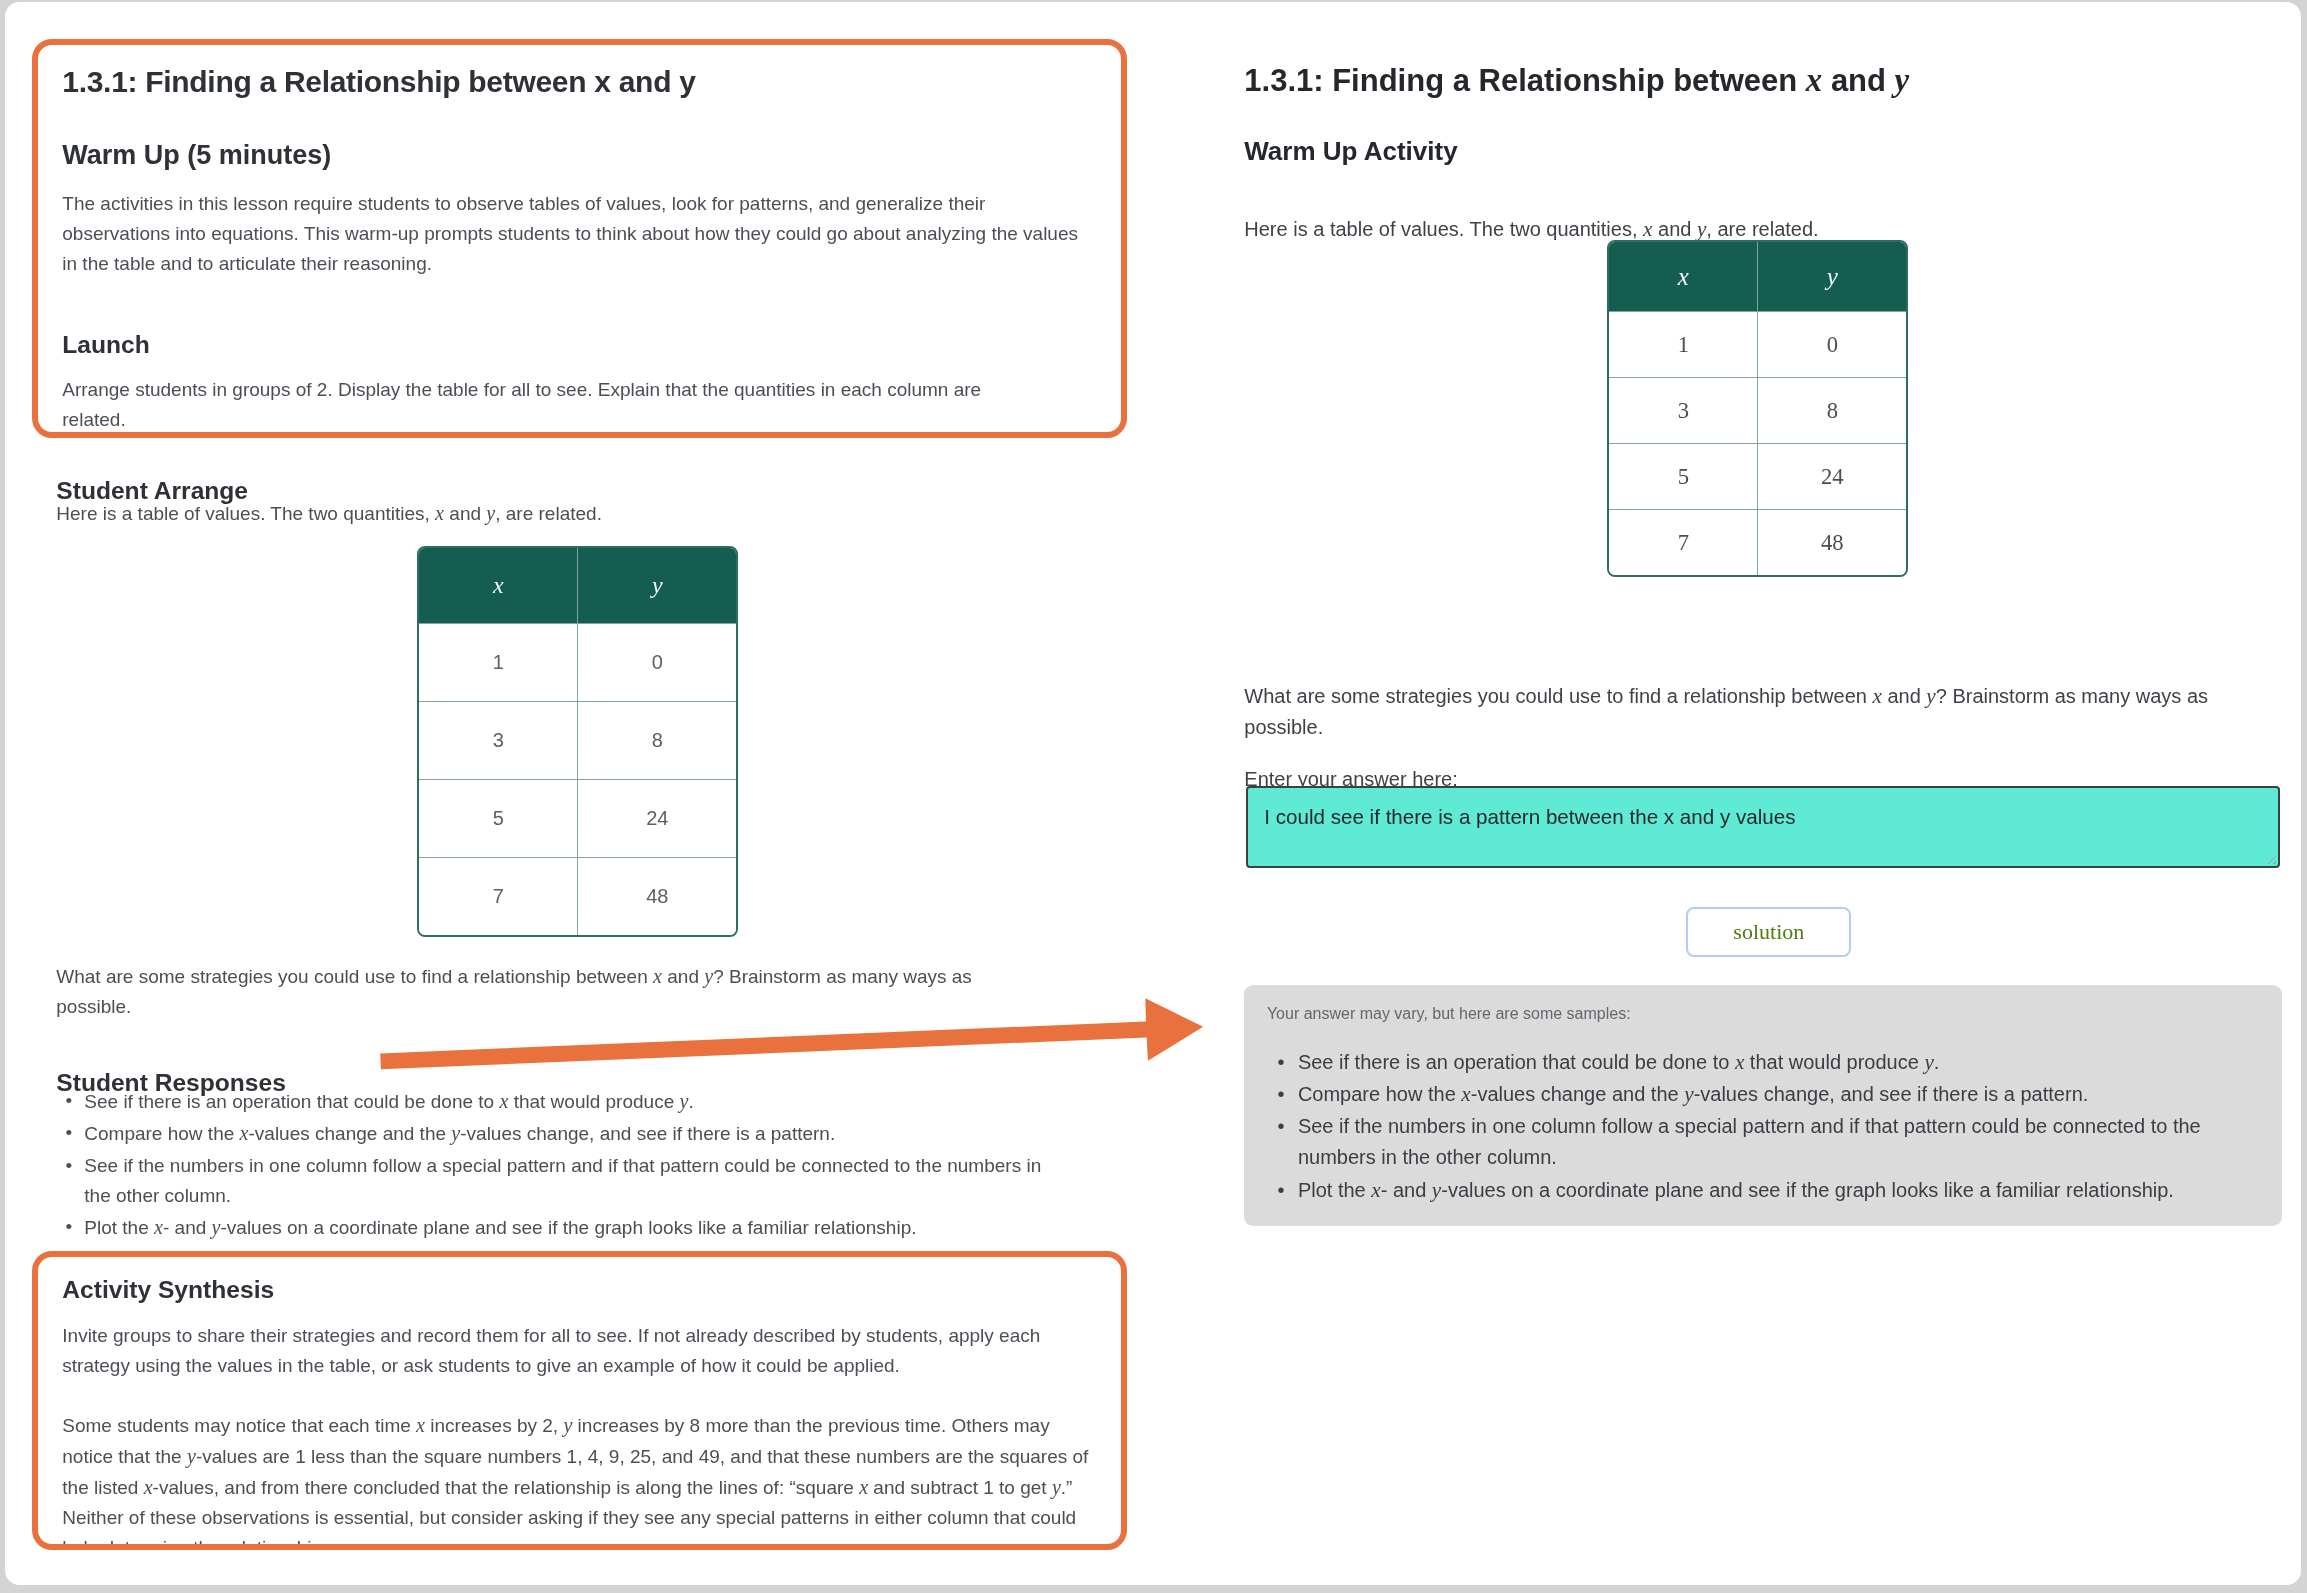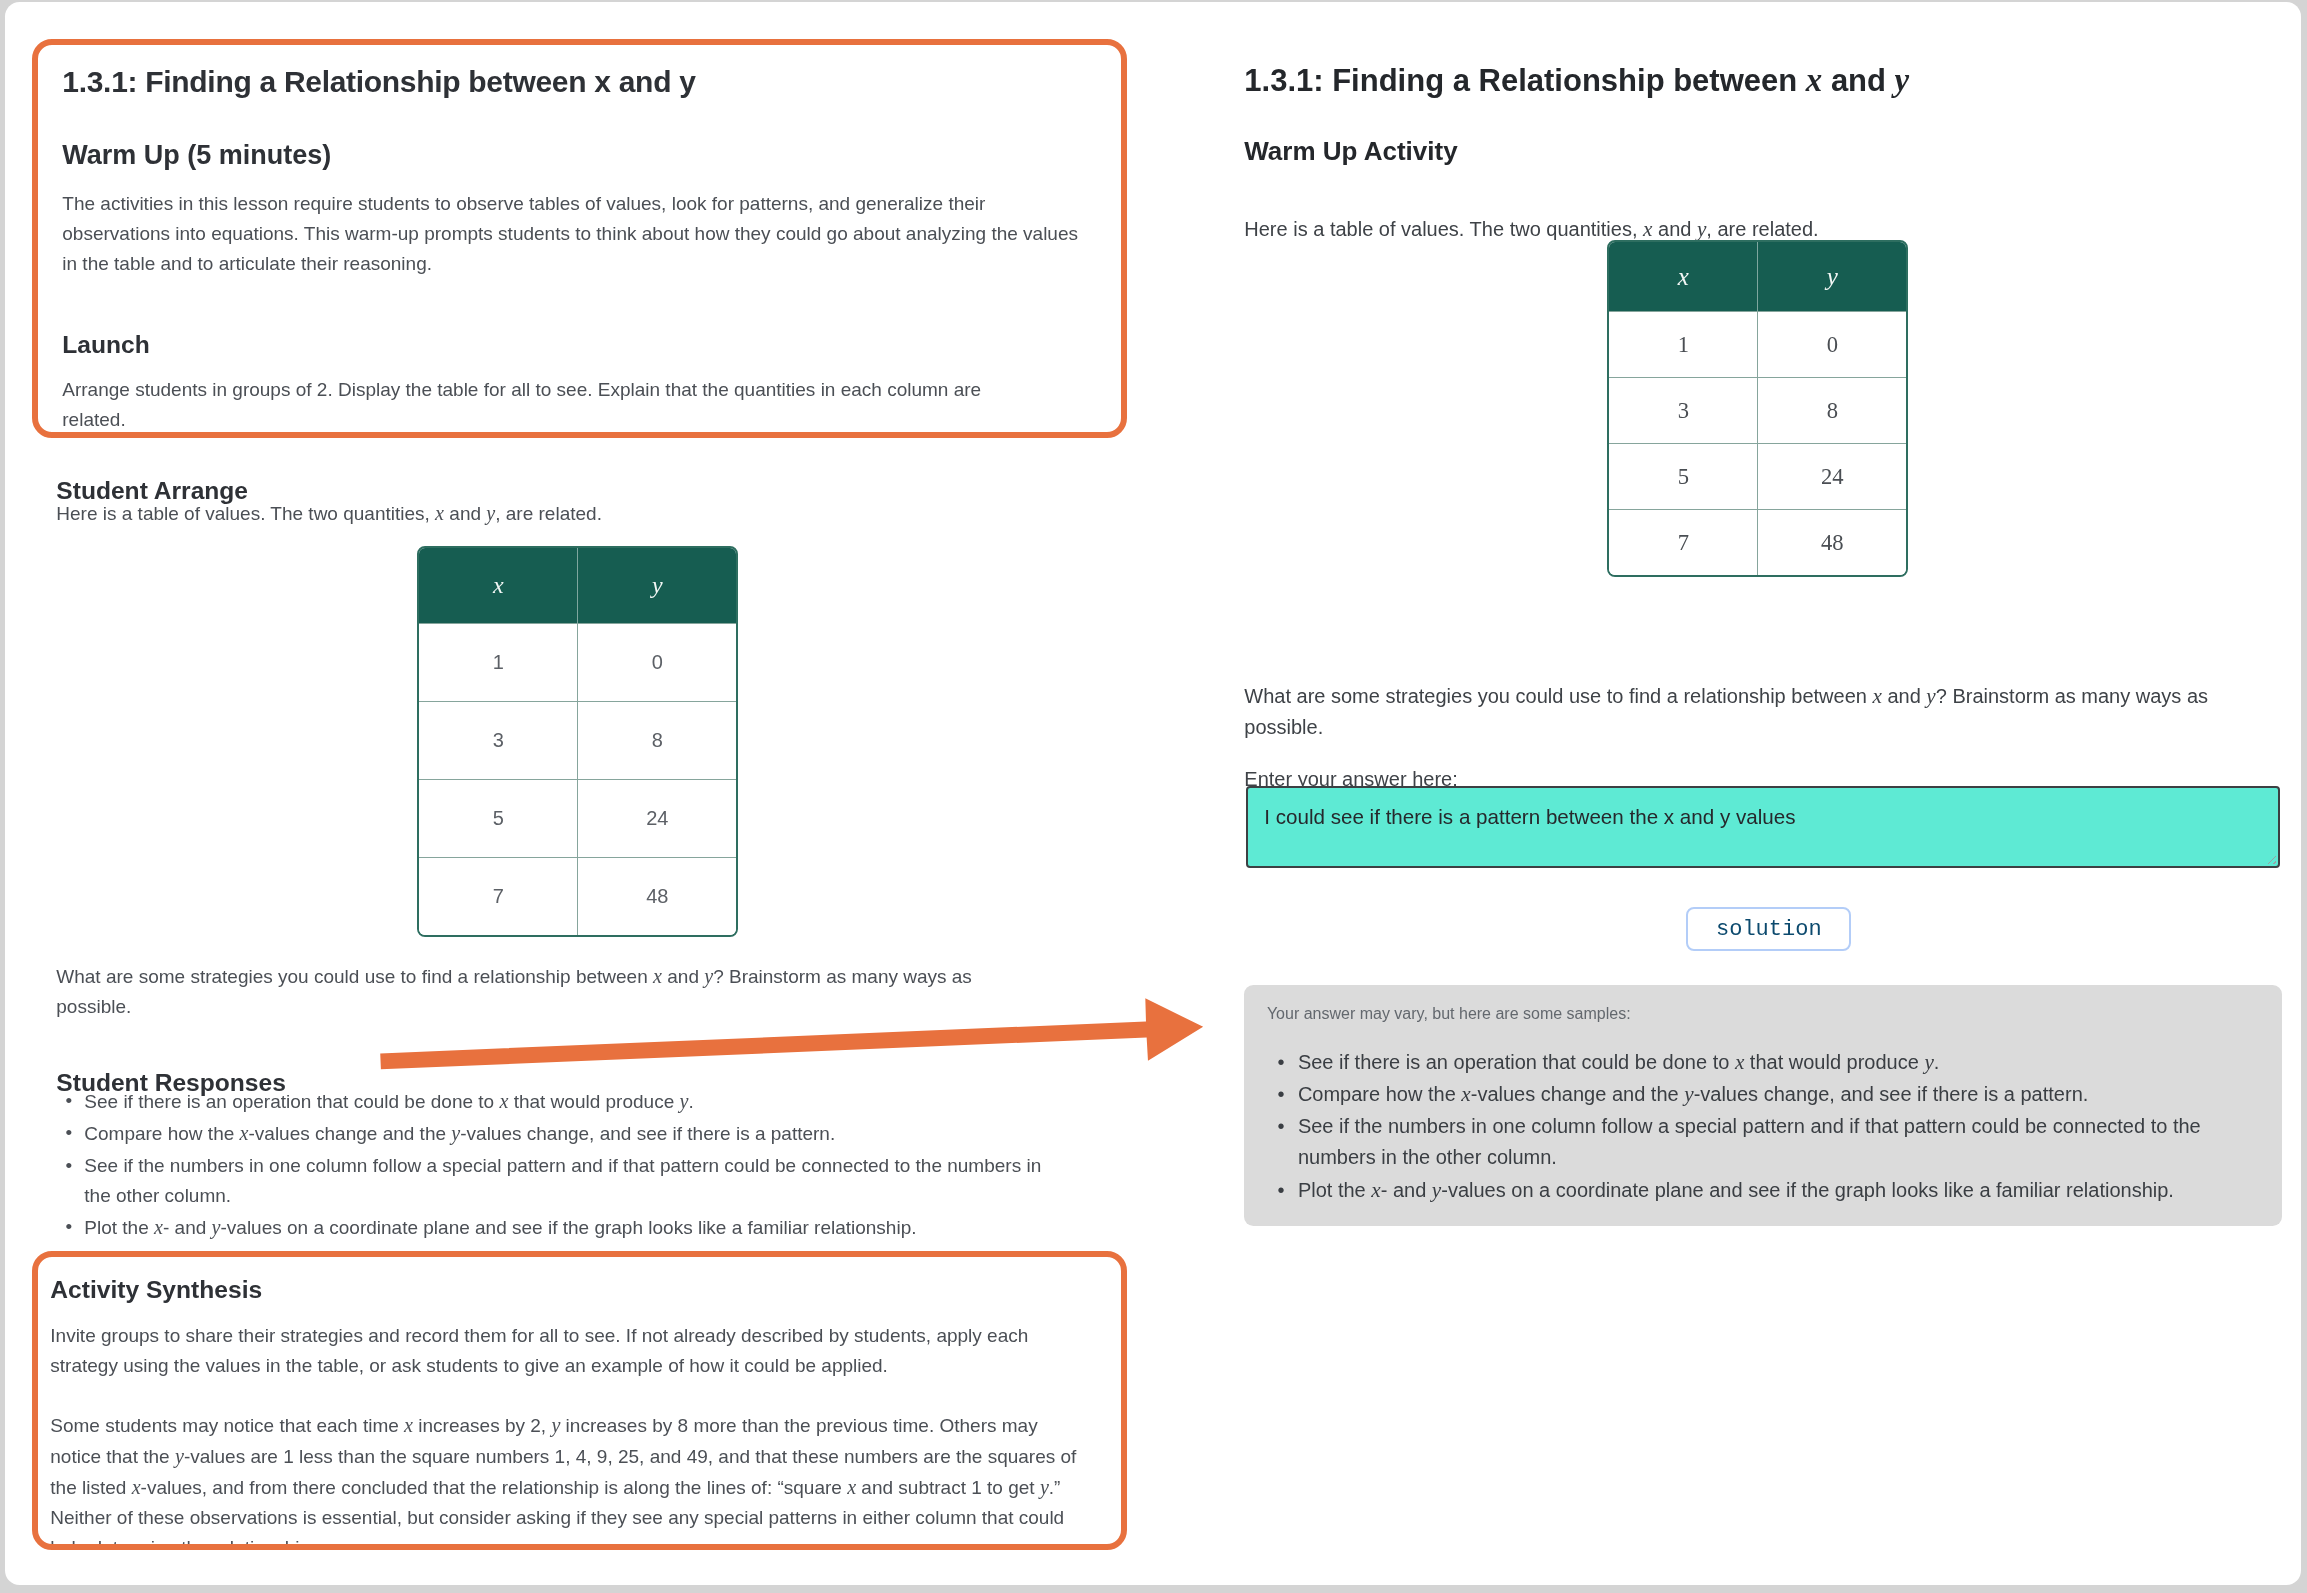--- a/index.html
+++ b/index.html
@@ -5,21 +5,21 @@
   html,body{margin:0;padding:0;overflow:hidden;}
   body{width:2307px;height:1594px;background:#d4d4d4;font-family:"Liberation Sans",sans-serif;position:relative;}
   .card{position:absolute;left:5.3px;top:2px;width:2296px;height:1583px;background:#ffffff;border-radius:14.6px;}
 
   .math{font-family:"Liberation Serif",serif;font-style:italic;font-size:1.06em;}
 
   
   .orange-box{position:absolute;left:27px;width:1095px;border:6px solid #E8713E;border-radius:20px;
               box-sizing:border-box;background:#fff;overflow:hidden;padding:9.3px 27px 0 24px;}
   .box1{top:37px;height:399px;}
-  .box2{top:1249px;height:299px;padding-top:5.3px;padding-left:12px;}
+  .box2{top:1249px;height:299px;padding-top:5.3px;}
 
   .lp-h1{font-size:30px;font-weight:bold;color:#2e3136;margin:10.6px 0 0;letter-spacing:-0.3px;}
   .lp-h2{font-size:27px;font-weight:bold;color:#2e3136;margin:41px 0 0;}
   .lp-h3{font-size:24.6px;font-weight:bold;color:#2e3136;margin:0;}
   .lp-body{font-size:19px;line-height:30px;color:#4b4f55;margin:0;}
   .box1 .p-warm{margin-top:18px;width:1028px;}
   .box1 .h-launch{margin-top:52px;}
   .box1 .p-launch1{margin-top:16.6px;width:978px;}
   .box2 .p-syn1{margin-top:17.3px;width:1034px;}
   .box2 .p-syn2{margin-top:29px;width:1038px;}
@@ -61,23 +61,23 @@
   .rp-intro{left:1239px;top:192px;}
   .rp-question{left:1239px;top:659px;width:1018px;}
   .rp-answer-label{left:1239px;top:742px;}
   .rp-textarea{left:1241px;top:784px;width:1034px;height:82px;box-sizing:border-box;
                border:2px solid #3c4043;border-radius:4px;background:#5eead4;
                padding:17.3px 16px;font-size:20.6px;color:#26282c;font-family:"Liberation Sans",sans-serif;
                resize:none;outline:none;}
   .resize-grip{left:2259px;top:850px;width:12px;height:12px;
                background:repeating-linear-gradient(135deg,transparent 0 2.7px,#9aa0a6 2.7px 4px);
                clip-path:polygon(100% 0,100% 100%,0 100%);}
-  .solution-btn{left:1681px;top:905px;width:165px;height:44px;background:#ffffff;
-                border:2px solid #B3CDF8;border-radius:8px;color:#0c4a6e;font-size:22px;
-                font-family:Liberation Mono, monospace;cursor:pointer;}
+  .solution-btn{left:1681px;top:905px;width:165px;height:50px;background:#ffffff;
+                border:2px solid #B3CDF8;border-radius:8px;color:#4d7c0f;font-size:22px;
+                font-family:Liberation Serif, serif;cursor:pointer;}
   .solution-box{left:1239px;top:983px;width:1038px;height:241px;background:#DBDBDB;border-radius:9.3px;
                 box-sizing:border-box;padding:18.6px 24px 0 22.6px;}
   .solution-box .sb-intro{font-size:16px;color:#63686e;margin:1.3px 0 0;}
   .solution-box ul.bullets{margin-top:24px;color:#3a3e43;}
   .solution-box ul.bullets li{font-size:20px;line-height:31px;padding-left:31px;}
   .solution-box ul.bullets li::before{left:10.6px;}
 </style>
 </head>
 <body>
 

